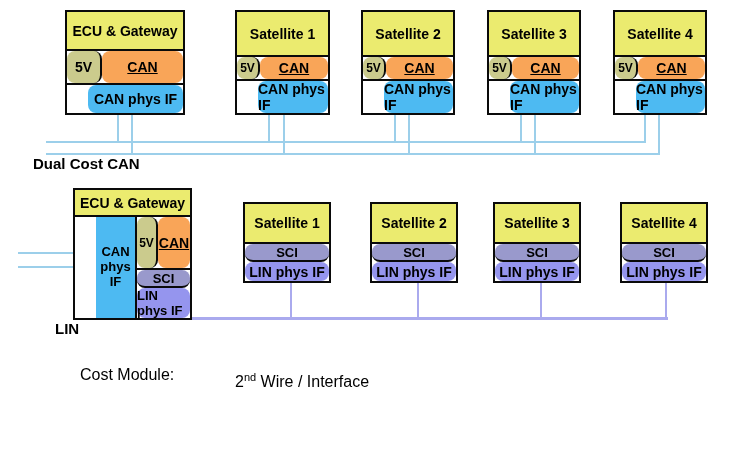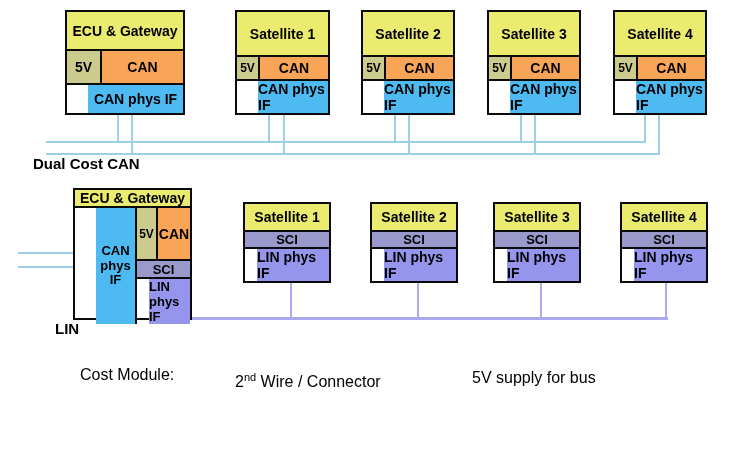--- a/index.html
+++ b/index.html
@@ -8,26 +8,26 @@
     background:#fff; overflow:hidden;
     font-family:"Liberation Sans", sans-serif;
     color:#000;
   }
   .node { position:absolute; border:2px solid #0a0a0a; box-sizing:border-box;
           display:flex; flex-direction:column; background:#fff; }
   .hdr  { background:var(--yellow); display:flex; align-items:center; justify-content:center;
           font-weight:bold; font-size:14px; border-bottom:2px solid #0a0a0a; }
   .cellrow { display:flex; }
   .cell { display:flex; align-items:center; justify-content:center;
-          font-weight:bold; font-size:14px; box-sizing:border-box; }
+          font-weight:bold; font-size:14px; box-sizing:border-box;border-radius:8px; }
   .olive  { background:var(--olive); }
-  .orange { background:var(--orange); }
+  .orange { background:var(--orange);text-decoration:underline; }
   .blue   { background:var(--blue);margin-left:21px; }
   .sci    { background:var(--sci); }
-  .linp   { background:var(--linp);margin-left:12px; }
+  .linp   { background:var(--linp); }
 
   
   .top-node { top:10px; height:105px; }
   .top-ecu  { left:65px;  width:120px; }
   .top-ecu .hdr { height:37px; }
   .top-ecu .cellrow { height:32px; border-bottom:2px solid #0a0a0a; }
   .top-ecu .supply { width:35px; border-right:2px solid #0a0a0a; }
   .top-sat .hdr { height:45px; }
   .top-sat .cellrow { height:23px; border-bottom:2px solid #0a0a0a; }
   .top-sat .supply { width:23px; border-right:2px solid #0a0a0a; font-size:12px; }
@@ -189,20 +189,19 @@
   <div class="vline linline" style="left:290px; top:283px; height:34px;"></div>
   <div class="vline linline" style="left:417px; top:283px; height:34px;"></div>
   <div class="vline linline" style="left:540px; top:283px; height:34px;"></div>
   <div class="vline linline" style="left:665px; top:283px; height:34px;"></div>
 
   <div class="buslabel" style="left:55px; top:320px;text-align:right;">LIN</div>
 
   <div class="costs">
     <div class="lbl">Cost Module:</div>
     <div class="col1">
-      <div><span>2</span><sup>nd</sup><span> Wire / Connector</span></div>
+      <div><span>2</span><sup>nd</sup><span> Wire / Interface</span></div>
     </div>
     <div class="col2">
-      <div>5V supply for bus</div>
     </div>
   </div>
 
 </div>
 
 </body></html>

